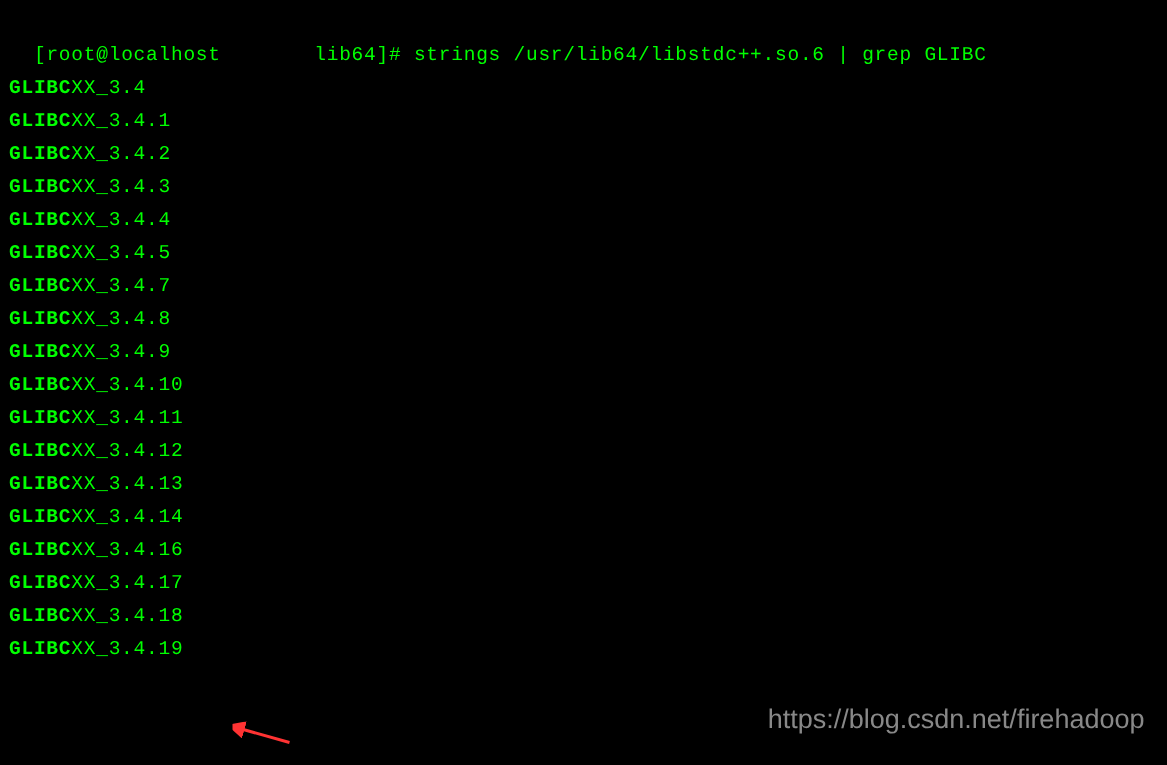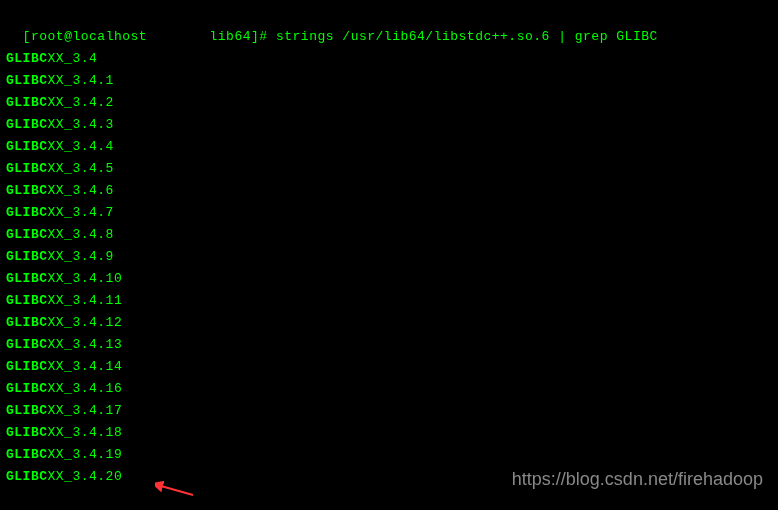--- a/index.html
+++ b/index.html
@@ -78,34 +78,32 @@
   <span class="prompt-bracket">[</span><span class="prompt-user">root</span><span class="prompt-at">@</span><span class="prompt-host">localhost</span><span class="prompt-path"> </span><span class="prompt-path">lib64</span><span class="prompt-bracket">]</span><span class="prompt-hash"># </span><span class="command-text">strings /usr/lib64/libstdc++.so.6 | grep GLIBC</span>
 </div>
 
 <div id="output-lines">
     <div class="terminal-line"><span class="output-highlight">GLIBC</span><span class="output-normal">XX_3.4</span></div>
     <div class="terminal-line"><span class="output-highlight">GLIBC</span><span class="output-normal">XX_3.4.1</span></div>
     <div class="terminal-line"><span class="output-highlight">GLIBC</span><span class="output-normal">XX_3.4.2</span></div>
     <div class="terminal-line"><span class="output-highlight">GLIBC</span><span class="output-normal">XX_3.4.3</span></div>
     <div class="terminal-line"><span class="output-highlight">GLIBC</span><span class="output-normal">XX_3.4.4</span></div>
     <div class="terminal-line"><span class="output-highlight">GLIBC</span><span class="output-normal">XX_3.4.5</span></div>
-    <div class="terminal-line"><span class="output-highlight">GLIBC</span><span class="output-normal">XX_3.4.6</span></div>
     <div class="terminal-line"><span class="output-highlight">GLIBC</span><span class="output-normal">XX_3.4.7</span></div>
     <div class="terminal-line"><span class="output-highlight">GLIBC</span><span class="output-normal">XX_3.4.8</span></div>
     <div class="terminal-line"><span class="output-highlight">GLIBC</span><span class="output-normal">XX_3.4.9</span></div>
     <div class="terminal-line"><span class="output-highlight">GLIBC</span><span class="output-normal">XX_3.4.10</span></div>
     <div class="terminal-line"><span class="output-highlight">GLIBC</span><span class="output-normal">XX_3.4.11</span></div>
     <div class="terminal-line"><span class="output-highlight">GLIBC</span><span class="output-normal">XX_3.4.12</span></div>
     <div class="terminal-line"><span class="output-highlight">GLIBC</span><span class="output-normal">XX_3.4.13</span></div>
     <div class="terminal-line"><span class="output-highlight">GLIBC</span><span class="output-normal">XX_3.4.14</span></div>
     <div class="terminal-line"><span class="output-highlight">GLIBC</span><span class="output-normal">XX_3.4.16</span></div>
     <div class="terminal-line"><span class="output-highlight">GLIBC</span><span class="output-normal">XX_3.4.17</span></div>
     <div class="terminal-line"><span class="output-highlight">GLIBC</span><span class="output-normal">XX_3.4.18</span></div>
     <div class="terminal-line"><span class="output-highlight">GLIBC</span><span class="output-normal">XX_3.4.19</span></div>
-    <div class="terminal-line"><span class="output-highlight">GLIBC</span><span class="output-normal">XX_3.4.20</span></div>
   </div>
 
 <div class="arrow">
   <svg width="40" height="16" viewBox="0 0 40 16">
     <defs>
       <marker id="arrowhead" markerWidth="6" markerHeight="6" refX="1" refY="3" orient="auto">
         <polygon points="0 0, 6 3, 0 6" fill="#ff3333"></polygon>
       </marker>
     </defs>
     <line x1="38" y1="14" x2="6" y2="5" stroke="#ff3333" stroke-width="2" marker-end="url(#arrowhead)"></line>

